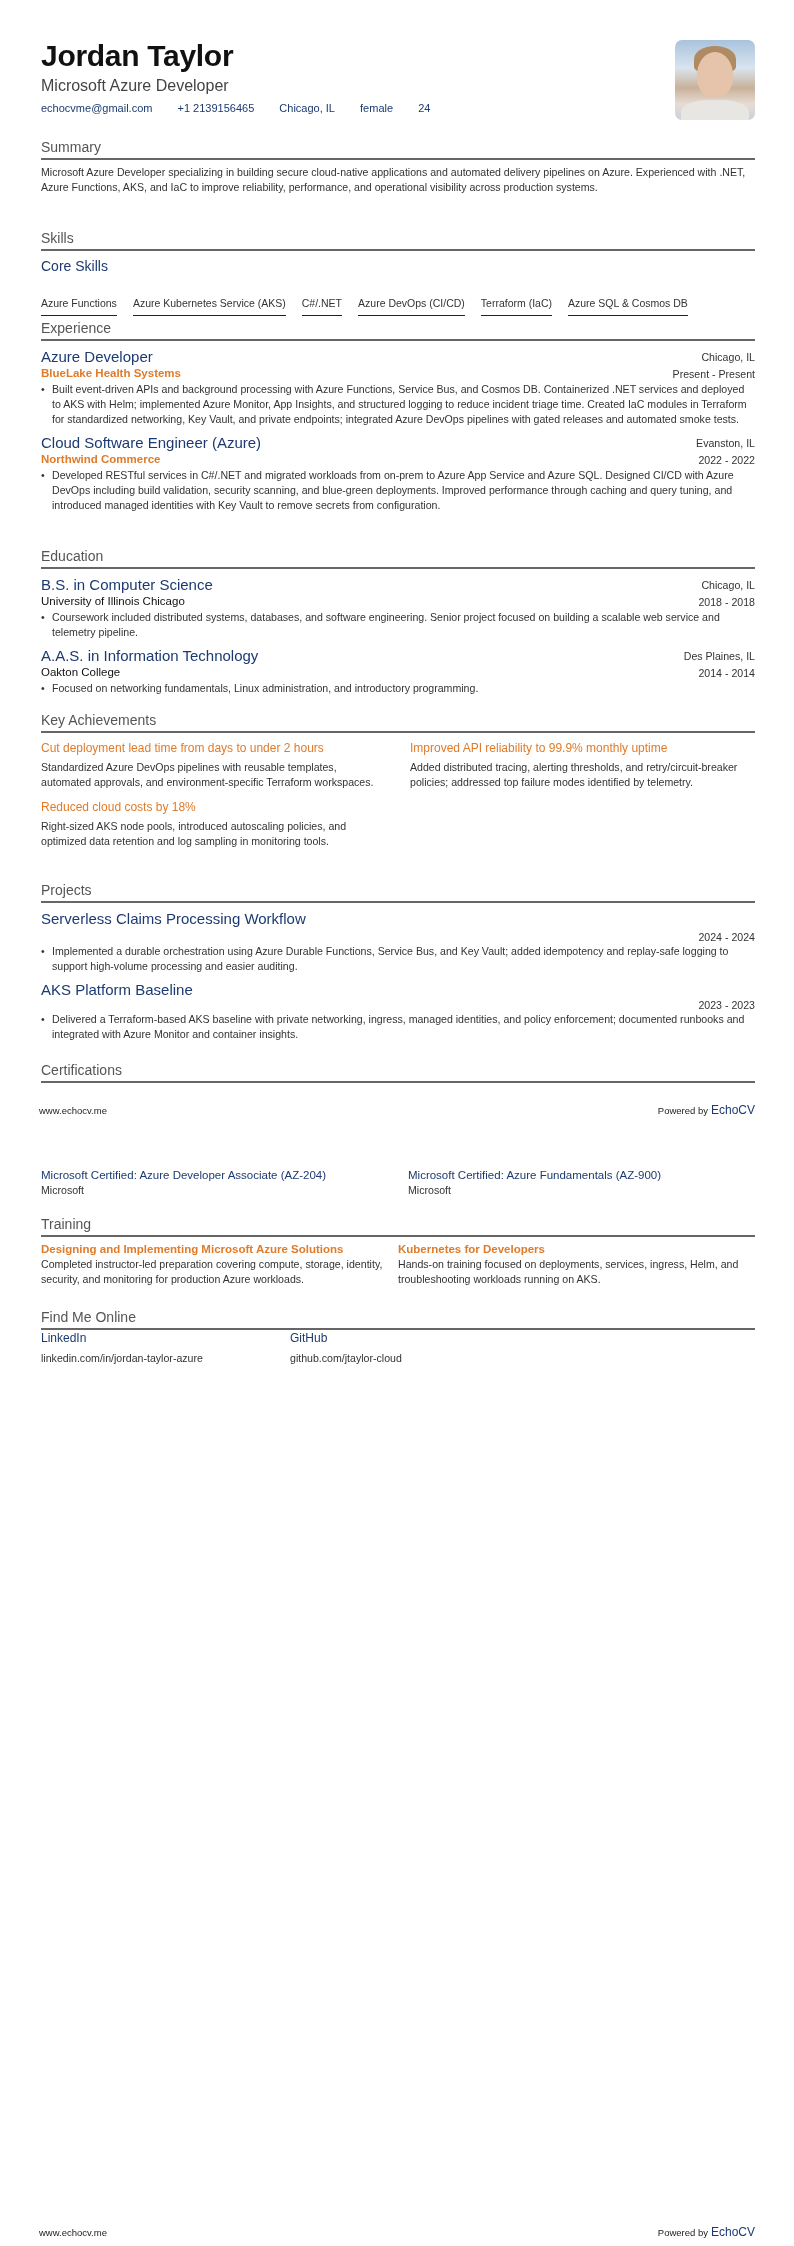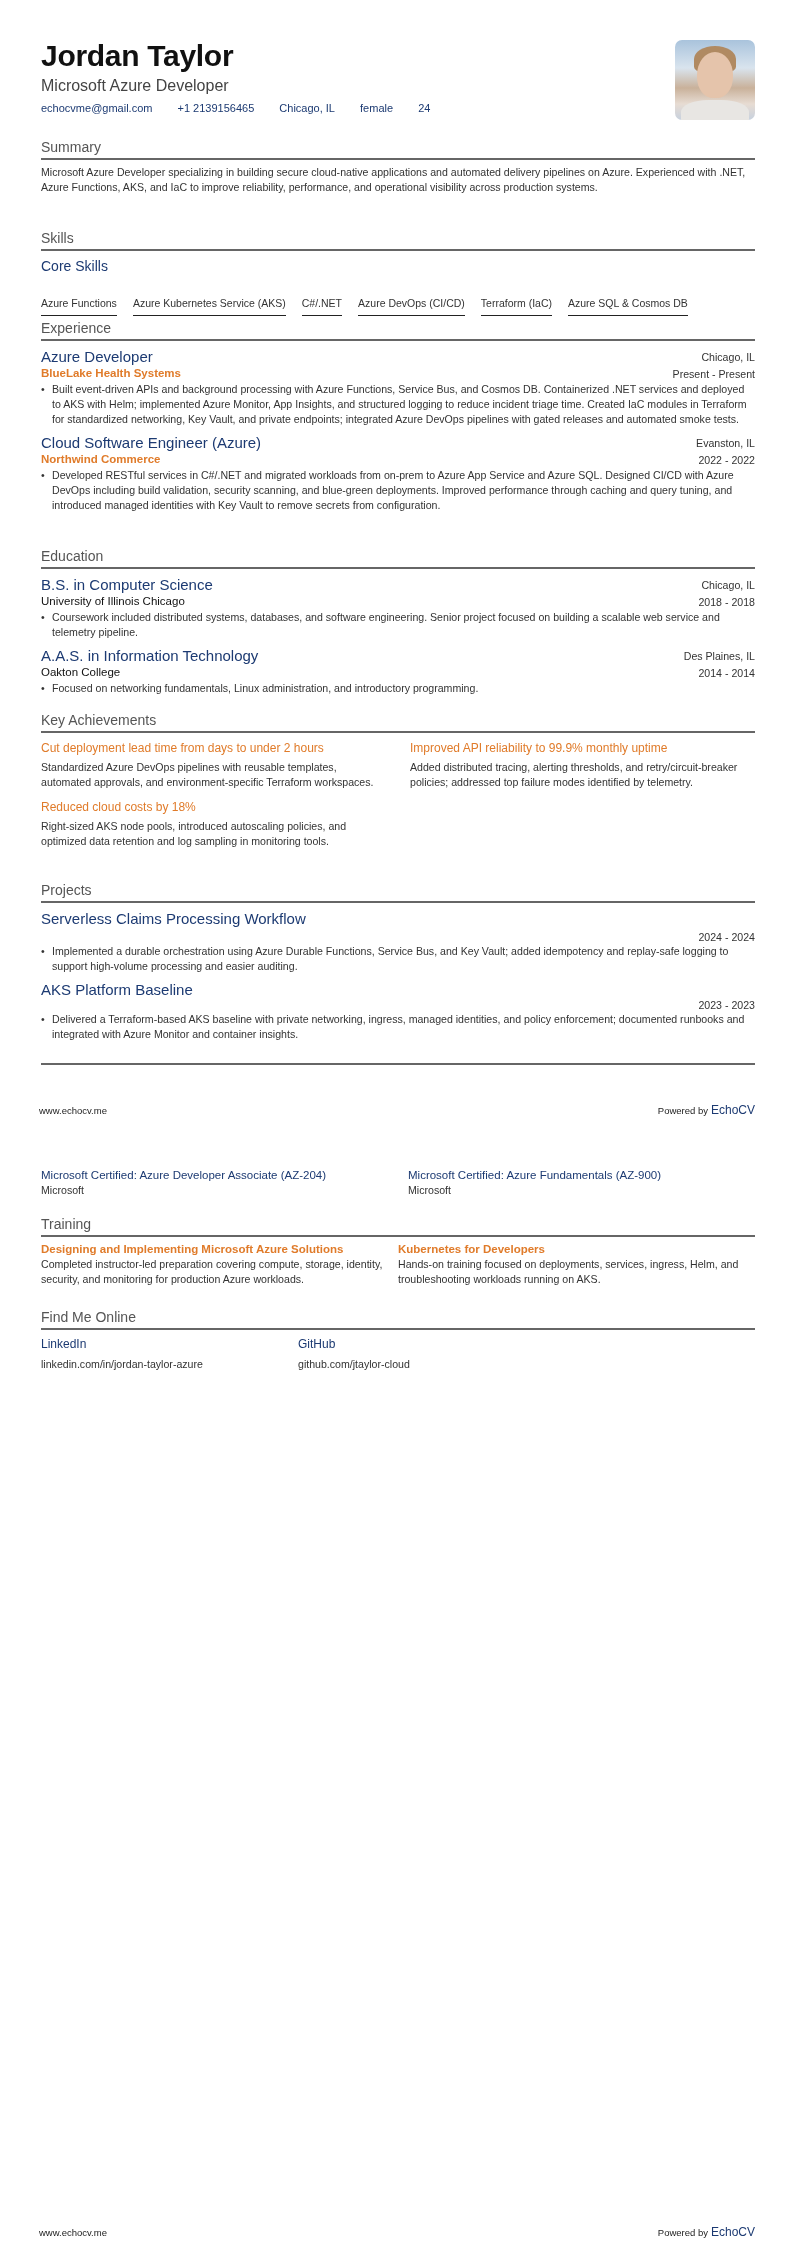--- a/index.html
+++ b/index.html
@@ -53,21 +53,21 @@
     .footer .brand { font-size: 12px; color: #1c3a72; margin-left: 3px; }
 
     .cert-grid { display: grid; grid-template-columns: 1fr 1fr; column-gap: 20px; }
     .cert-name { font-size: 11.5px; color: #1c3a72; line-height: 15px; }
     .cert-org { font-size: 10.6px; color: #333; line-height: 15px; }
 
     .train-grid { display: grid; grid-template-columns: 1fr 1fr; margin-top: 5px; }
     .train-title { font-size: 11.5px; font-weight: bold; color: #e07b2a; line-height: 15px; }
     .train-desc { font-size: 10.6px; line-height: 15px; color: #333; }
 
-    .online-row { display: flex; gap: 12px; margin-top: 6px; }
+    .online-row { display: flex; gap: 4px; }
     .online-item { width: 245px; }
     .online-label { font-size: 12px; color: #1c3a72; line-height: 16px; }
     .online-url { font-size: 10.6px; color: #333; margin-top: 5px; line-height: 14px; }
   </style>
 </head>
 <body>
 
 <div class="header">
   <div class="name">Jordan Taylor</div>
   <div class="title">Microsoft Azure Developer</div>
@@ -211,20 +211,21 @@
     <div class="entry-title">AKS Platform Baseline</div>
     <div class="entry-right" style="text-align:right; margin-top:0;">2023 - 2023</div>
     <div class="bullet">
       <span class="dot">•</span>
       <span>Delivered a Terraform-based AKS baseline with private networking, ingress, managed identities, and policy enforcement; documented runbooks and integrated with Azure Monitor and container insights.</span>
     </div>
   </div>
 </div>
 
 <div class="section" style="top:1061px;">
+  <div class="sec-title">Certifications</div>
   <div class="sec-rule"></div>
 </div>
 
 <div class="footer" style="top:1103px;">
   <span>www.echocv.me</span>
   <span><span>Powered by</span><span class="brand">EchoCV</span></span>
 </div>
 
 <div class="section" style="top:1168px;">
   <div class="cert-grid">

